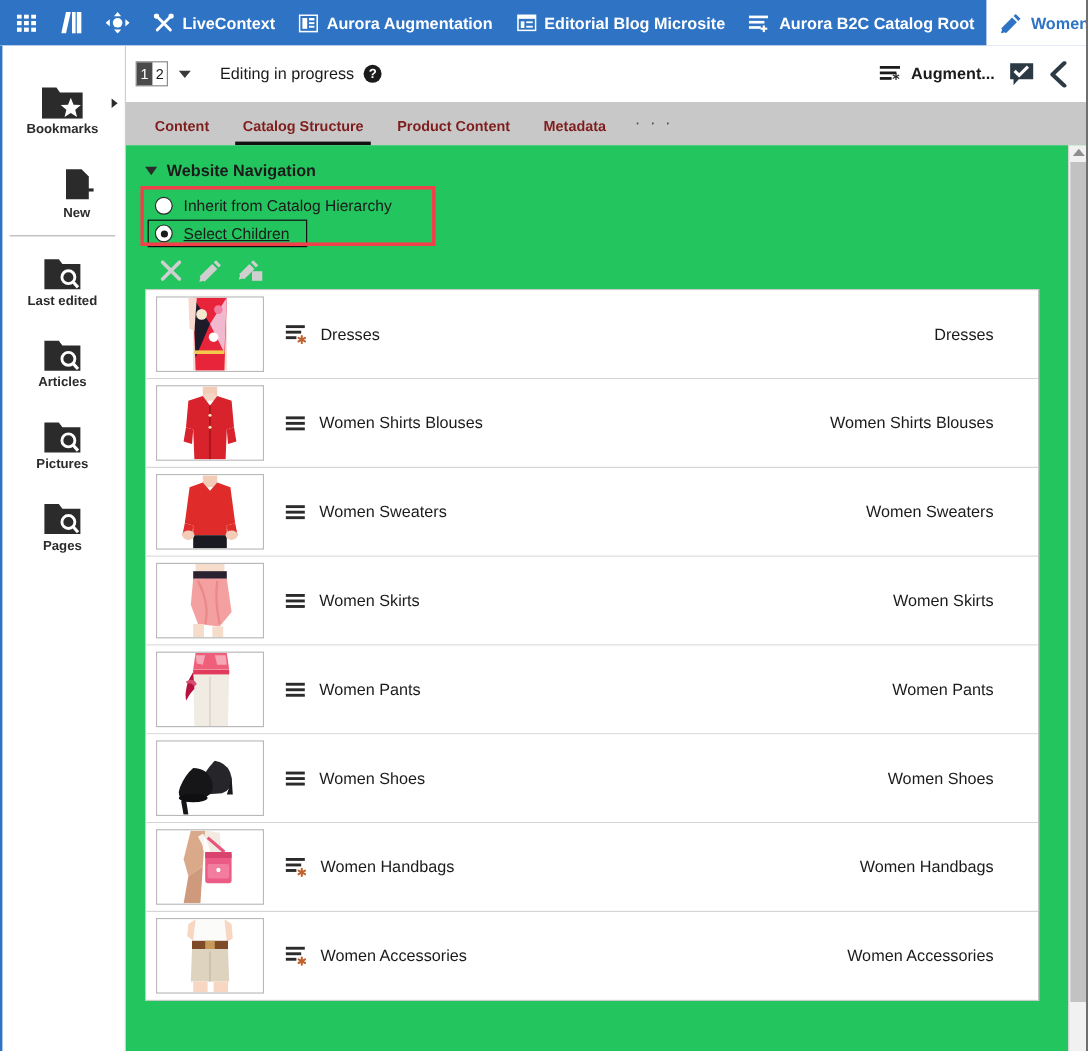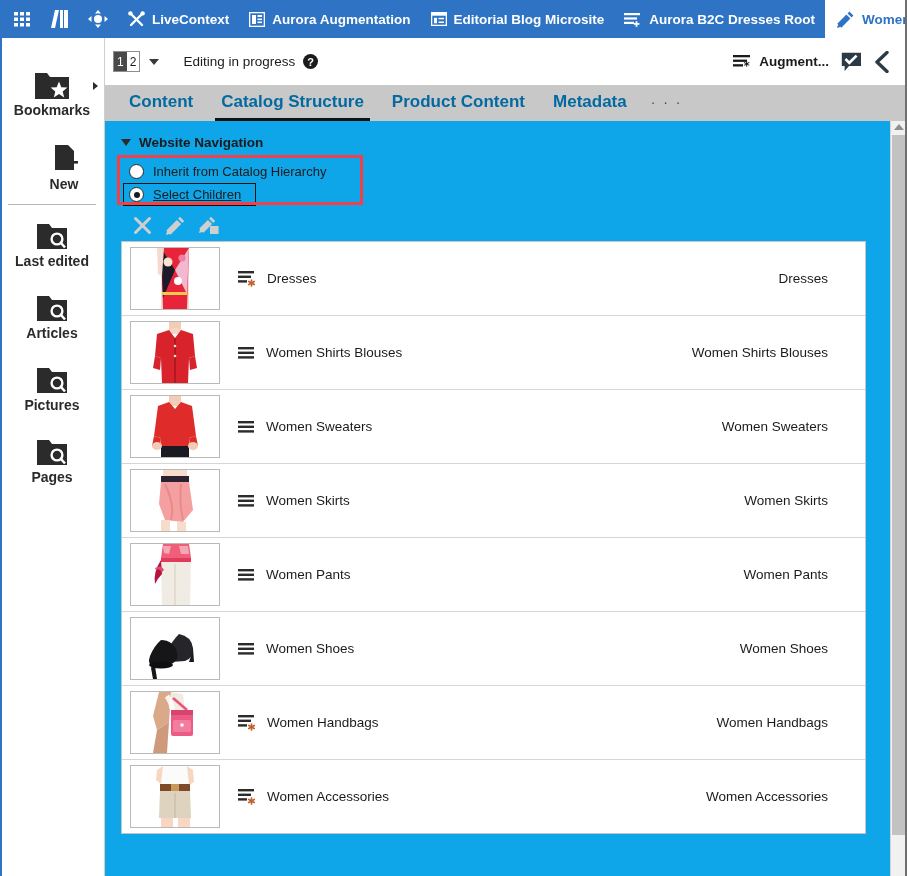--- a/index.html
+++ b/index.html
@@ -53,53 +53,53 @@
   }
   .subbar-right{margin-left:auto;display:flex;align-items:center;gap:12px;padding-right:16px;}
   .augment-btn{display:flex;align-items:center;gap:7px;font-size:13.5px;font-weight:bold;color:#1b1b1b;}
 
   
   .tabsrow{
     position:absolute;left:105px;top:85px;width:802px;height:36px;
     background:#c8c8c8;display:flex;align-items:flex-end;
   }
   .tab{
-    font-size:17px;font-weight:bold;color:#0369a1;
+    font-size:12px;font-weight:bold;color:#7f1d1d;
     padding:0 14px 9px 14px;position:relative;white-space:nowrap;
   }
   .tab.first{margin-left:10px;}
   .tab.active::after{
     content:"";position:absolute;left:8px;right:8px;bottom:0;height:3px;background:#111;
   }
   .tab-more{font-size:14px;color:#4a4a4a;padding:0 10px 11px 10px;letter-spacing:2px;}
 
   
   .sidebar{
     position:absolute;left:0;top:38px;width:104px;height:838px;
     background:#ffffff;border-right:1px solid #cfcfcf;
   }
   .sidebar::before{
     content:"";position:absolute;left:0;top:0;bottom:0;width:2px;background:#2e73c4;
   }
   .side-item{
     position:relative;width:104px;display:flex;flex-direction:column;
     align-items:center;padding-top:10px;padding-bottom:6px;cursor:default;
   }
-  .side-label{font-size:14px;font-weight:bold;color:#2b2b2b;margin-top:3px;}
+  .side-label{font-size:11px;font-weight:bold;color:#2b2b2b;margin-top:3px;}
   .side-arrow{
     position:absolute;right:6px;top:22px;width:0;height:0;
     border-top:4px solid transparent;border-bottom:4px solid transparent;
     border-left:5px solid #2b2b2b;
   }
   .side-divider{height:1px;background:#b5b5b5;margin:6px 8px 6px 8px;}
 
   
   .content{
     position:absolute;left:105px;top:121px;width:802px;height:755px;
-    background:#0ea5e9;overflow:hidden;
+    background:#22c55e;overflow:hidden;
   }
   .panel-head{
     display:flex;align-items:center;gap:8px;
     padding:14px 0 0 16px;font-size:13.5px;font-weight:bold;color:#1b1b1b;
   }
   .tri-down{
     width:0;height:0;border-left:5px solid transparent;border-right:5px solid transparent;
     border-top:7px solid #2b2b2b;
   }
   .radio-wrap{position:relative;margin:10px 0 0 18px;width:246px;}
@@ -255,21 +255,21 @@
             <rect x="0" y="1" width="16" height="2.2"></rect>
             <rect x="0" y="5.4" width="13" height="2.2"></rect>
             <rect x="0" y="9.8" width="10" height="2.2"></rect>
           </g>
           <g fill="#ffffff">
             <rect x="11.6" y="9.2" width="1.8" height="5.6"></rect>
             <rect x="9.8" y="11" width="5.6" height="1.8"></rect>
           </g>
         </svg>
       </span>
-      <span>Aurora B2C Dresses Root</span>
+      <span>Aurora B2C Catalog Root</span>
     </div>
 
     <div class="tab-active">
       <span class="tb-icon">
         <svg width="17" height="17" viewBox="0 0 17 17">
           <g fill="#2e73c4">
             <polygon points="12.4,0.6 16.4,4.6 14.6,6.4 10.6,2.4"></polygon>
             <polygon points="9.4,3.6 13.4,7.6 4.3,16.7 0.3,12.7"></polygon>
             <polygon points="0,17 1.3,12.9 4.1,15.7"></polygon>
           </g>

